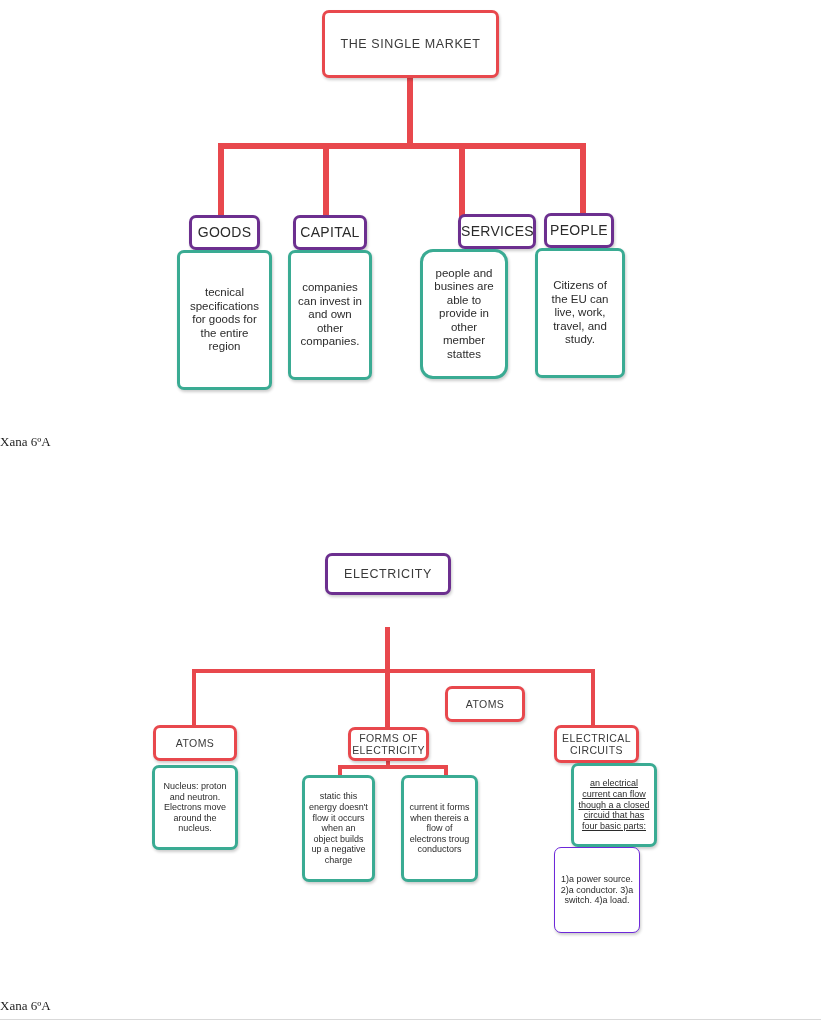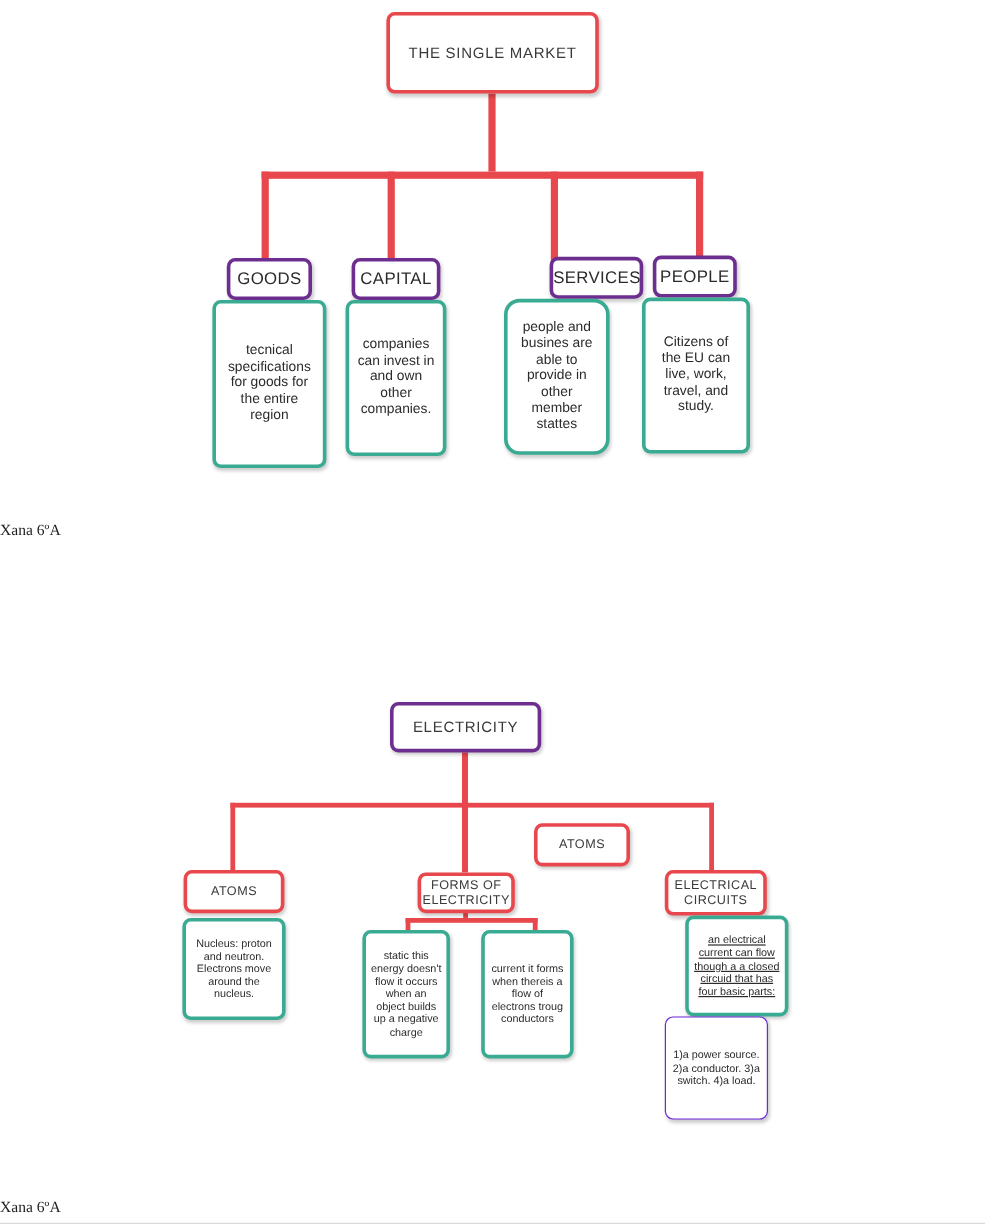--- a/index.html
+++ b/index.html
@@ -102,21 +102,21 @@
     <span>PEOPLE</span>
   </div>
   <div class="node b-teal body-node" style="left:535px;top:248px;width:90px;height:130px;">
     <span>Citizens of the EU can live, work, travel, and study.</span>
   </div>
 
   <div class="caption" style="top:434px;">
     <span>Xana 6ºA</span>
   </div>
 
-  <div class="node b-purple title-node" style="left:325px;top:585px;width:126px;height:42px;">
+  <div class="node b-purple title-node" style="left:325px;top:553px;width:126px;height:42px;">
     <span>ELECTRICITY</span>
   </div>
 
   <div class="conn v" style="left:385px;top:627px;width:5px;height:45px;"></div>
   <div class="conn h" style="left:192px;top:669px;width:403px;height:4px;"></div>
   <div class="conn v" style="left:192px;top:669px;width:4px;height:56px;"></div>
   <div class="conn v" style="left:385px;top:669px;width:5px;height:58px;"></div>
   <div class="conn v" style="left:591px;top:669px;width:4px;height:56px;"></div>
 
   <div class="node b-red head-small" style="left:153px;top:725px;width:84px;height:36px;">

